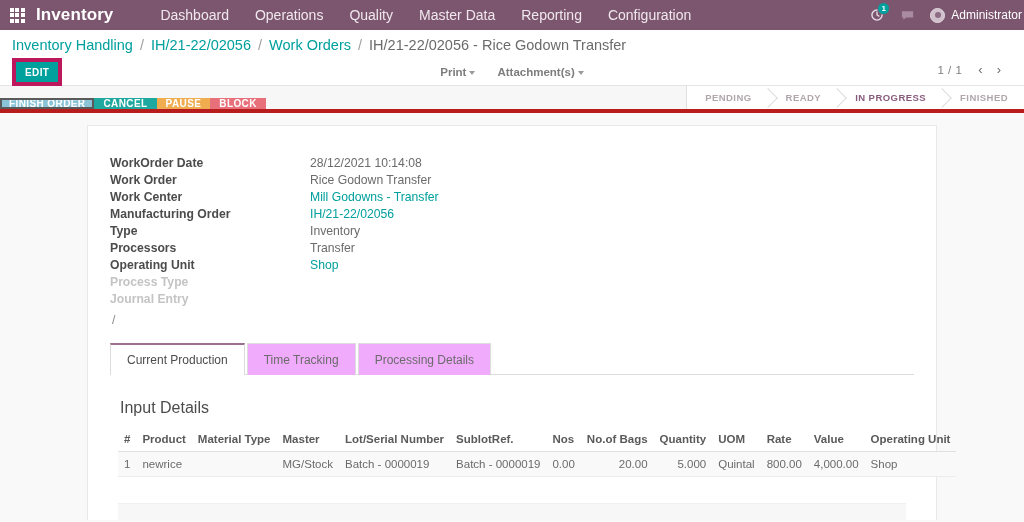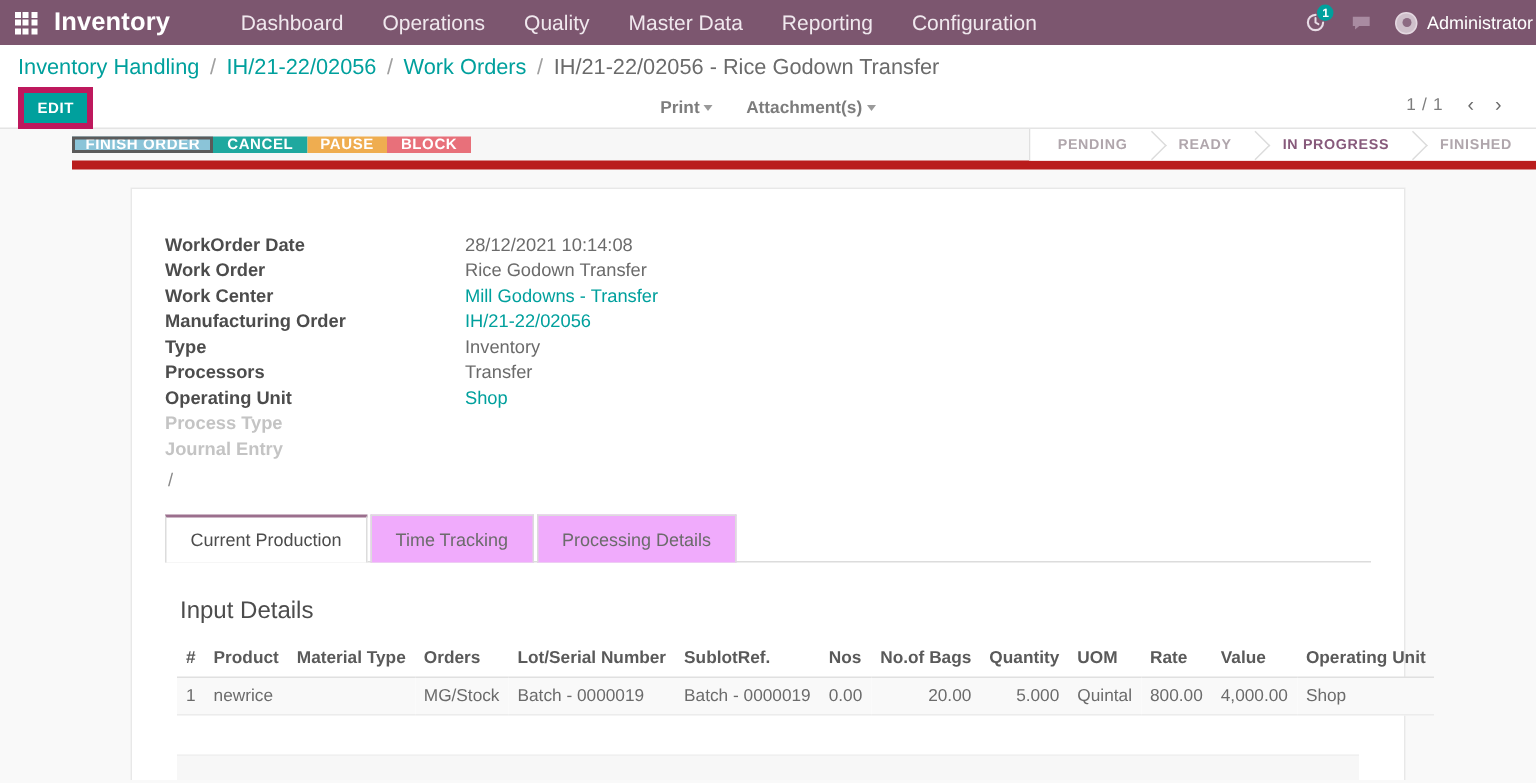--- a/index.html
+++ b/index.html
@@ -154,26 +154,25 @@
     padding: 0 7px;
     cursor: pointer;
     color: #6b6b6b;
     font-size: 13px;
     line-height: 16px;
   }
 
   
   .action-bar {
     background: #f7f7f7;
-    border-bottom: 6px solid #b91c1c;
+    border-bottom: 4px solid #b91c1c;
     height: 27px;
     display: flex;
-    align-items: center;
-    position: relative;
-    margin-left: 48px;
+    align-items: flex-end;
+    position: relative;
   }
   .btn-group { display: flex; align-items: stretch; }
   .obtn {
     font-size: 10px;
     font-weight: bold;
     letter-spacing: .4px;
     color: #fff;
     border: none;
     padding: 0 9px;
     cursor: pointer;
@@ -461,21 +460,21 @@
 
     <div class="tab-body">
       <div class="section-title">Input Details</div>
 
       <table class="grid">
         <thead>
           <tr>
             <th class="idx">#</th>
             <th>Product</th>
             <th>Material Type</th>
-            <th>Orders</th>
+            <th>Master</th>
             <th>Lot/Serial Number</th>
             <th>SublotRef.</th>
             <th class="num">Nos</th>
             <th class="num">No.of Bags</th>
             <th class="num">Quantity</th>
             <th>UOM</th>
             <th class="num">Rate</th>
             <th class="num">Value</th>
             <th>Operating Unit</th>
           </tr>

